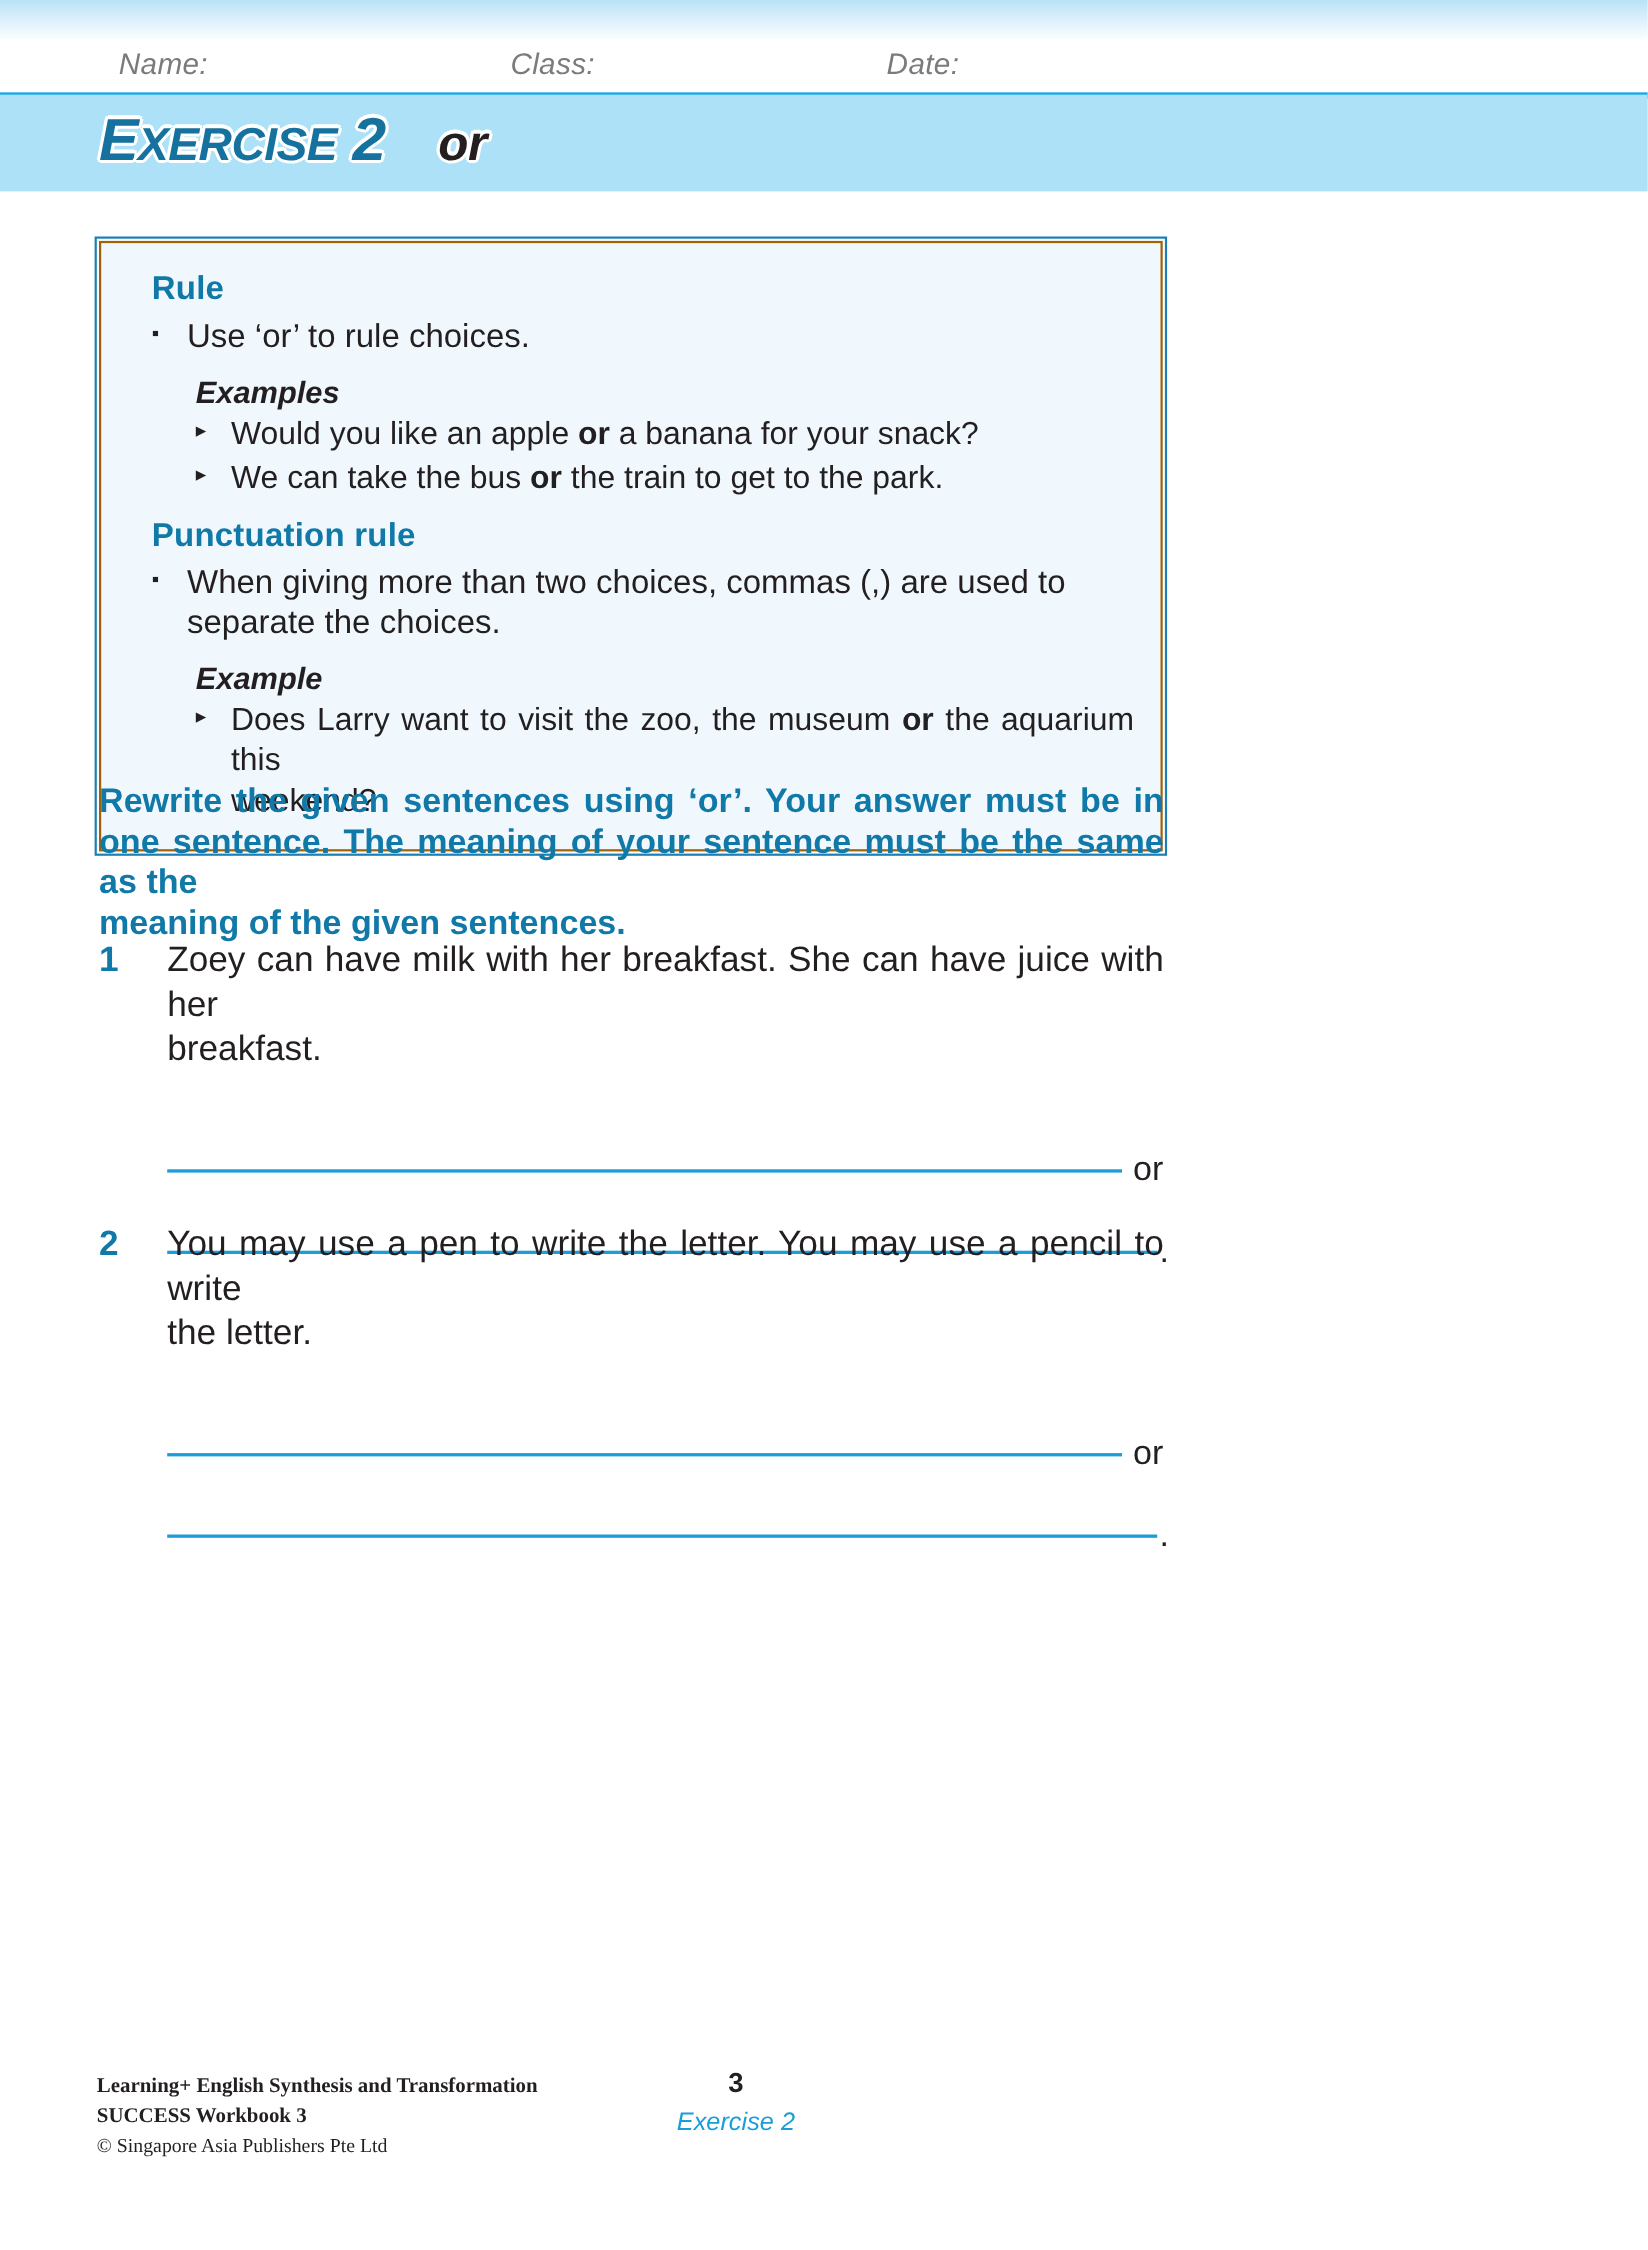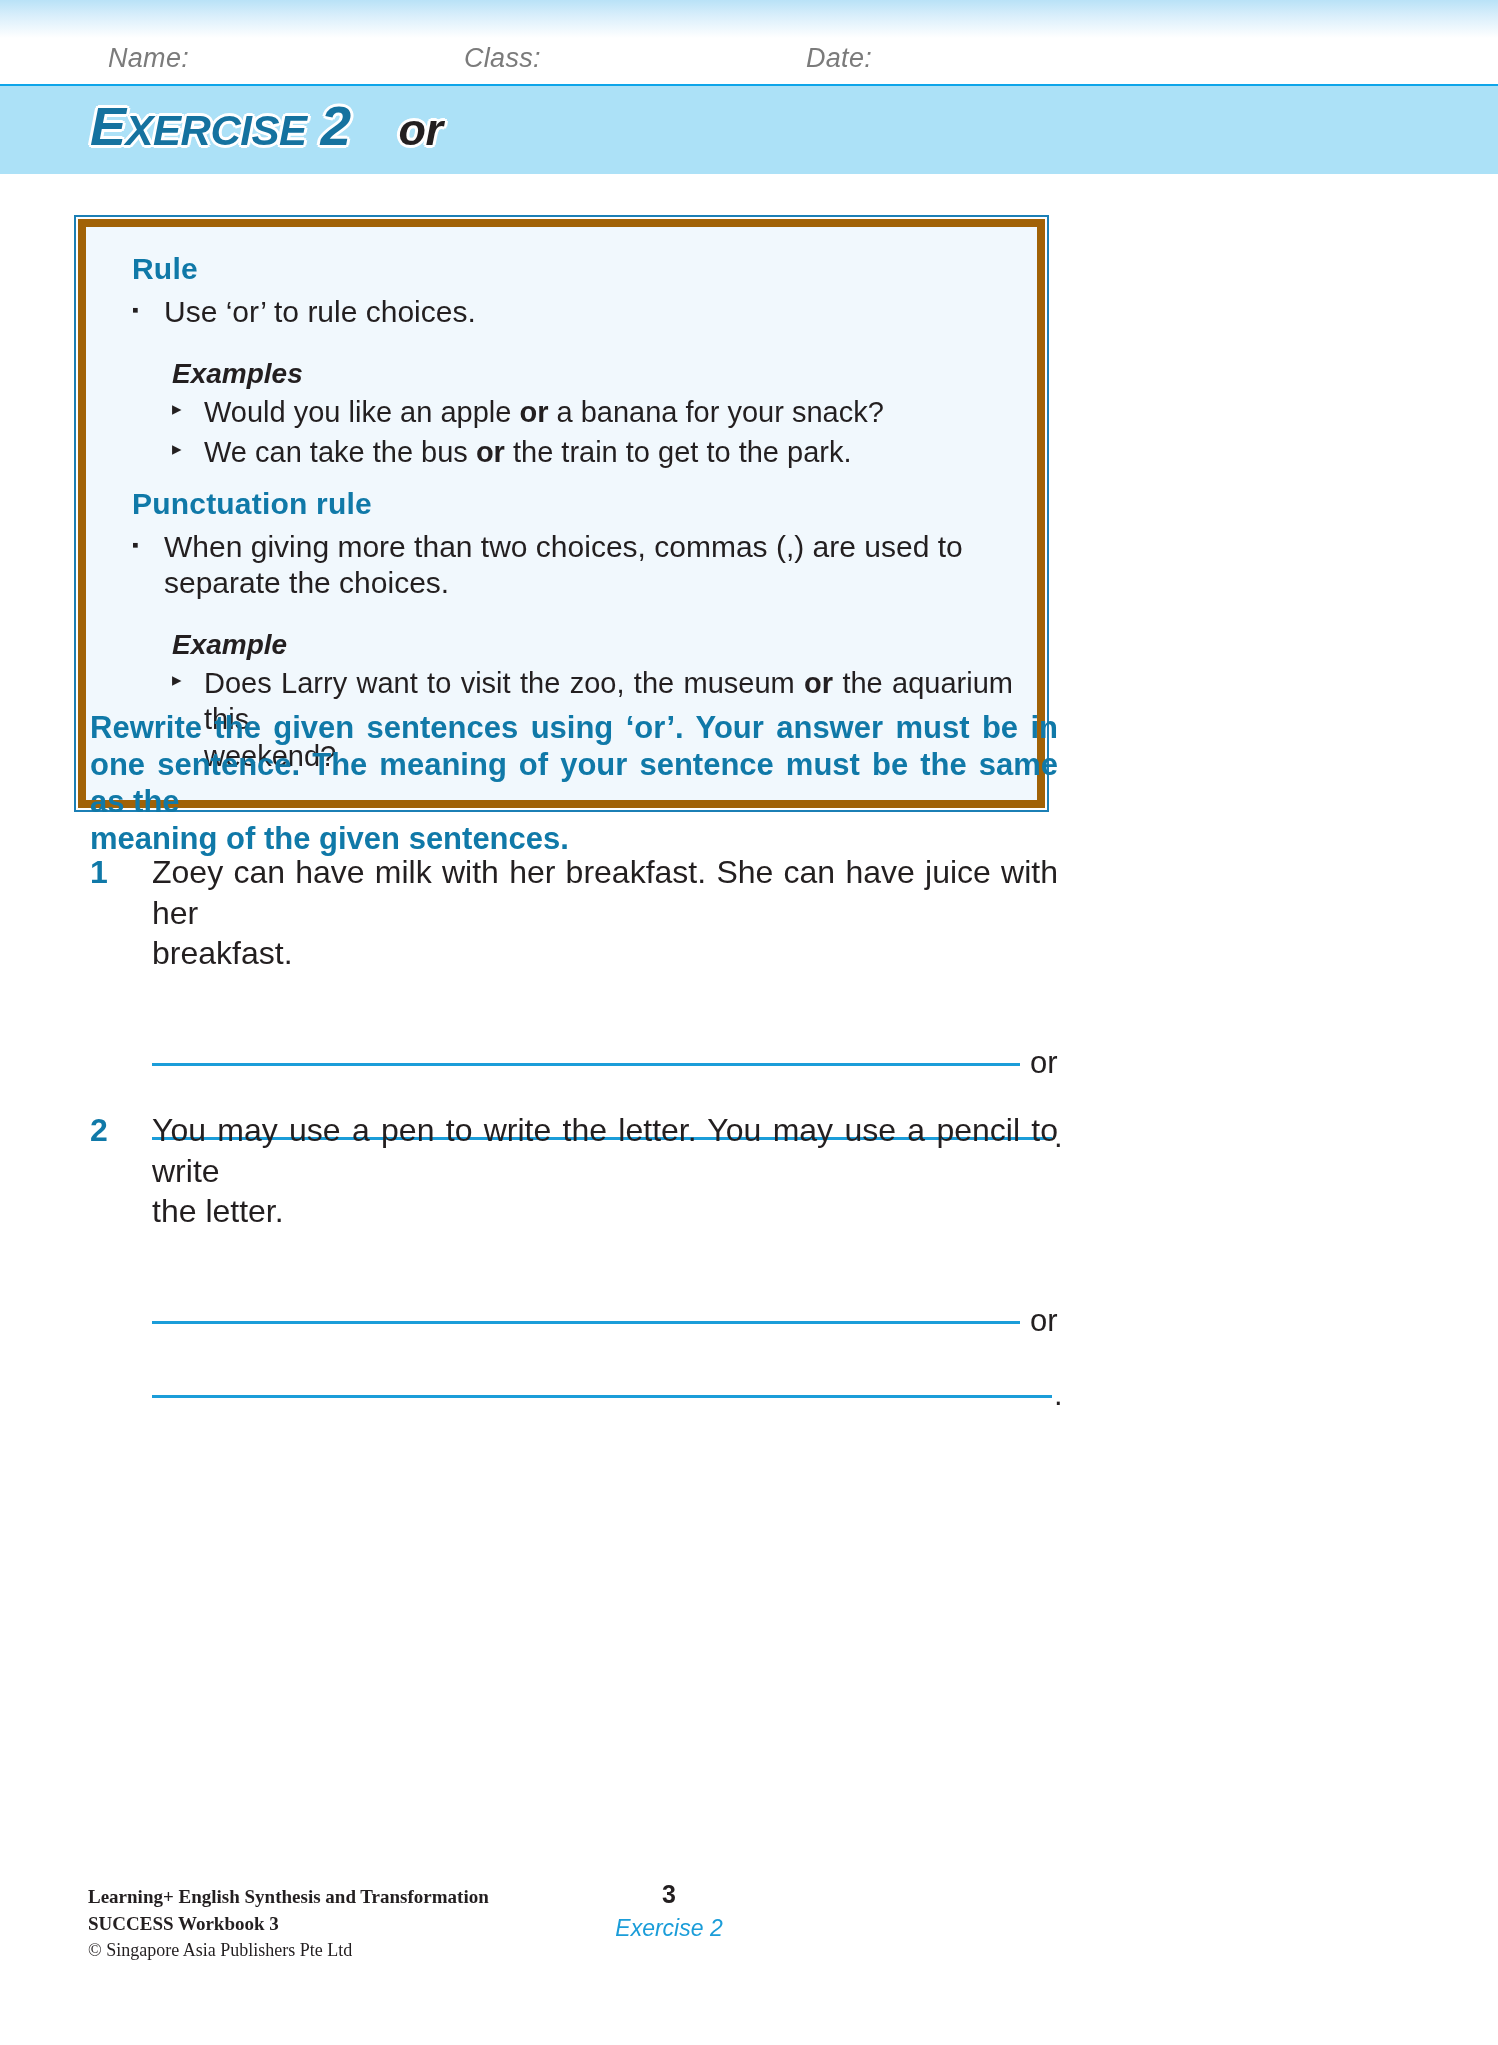--- a/index.html
+++ b/index.html
@@ -78,25 +78,25 @@
     color: #231f20;
     text-shadow:
       2px 0 0 #fff, -2px 0 0 #fff, 0 2px 0 #fff, 0 -2px 0 #fff,
       2px 2px 0 #fff, -2px -2px 0 #fff, 2px -2px 0 #fff, -2px 2px 0 #fff,
       3px 0 0 #fff, -3px 0 0 #fff, 0 3px 0 #fff, 0 -3px 0 #fff;
   }
 
   
   .rule-box {
     position: absolute;
-    left: 78px;
+    left: 90px;
     top: 219px;
     width: 967px;
     background: #f1f8fd;
-    border: 8px solid #a16207;
+    border: 2px solid #a16207;
     outline: 2px solid #1b7fb5;
     outline-offset: 2px;
     box-sizing: border-box;
     padding: 20px 24px 24px 24px;
   }
   .rule-head {
     font-size: 30px;
     font-weight: bold;
     color: #1079a8;
     margin: 5px 0 8px 22px;
@@ -118,21 +118,21 @@
     line-height: 1.72;
     color: #231f20;
   }
   .sq-item .sq-text { flex: 1 1 auto; }
 
   .ex-label {
     font-size: 28px;
     font-weight: bold;
     font-style: italic;
     color: #231f20;
-    margin: 27px 0 4px 62px;
+    margin: 16px 0 4px 62px;
   }
   .tri-item {
     display: flex;
     margin: 4px 0 2px 62px;
     font-size: 29px;
     color: #231f20;
     line-height: 1.26;
   }
   .tri-item .tri-bullet {
     flex: 0 0 auto;

